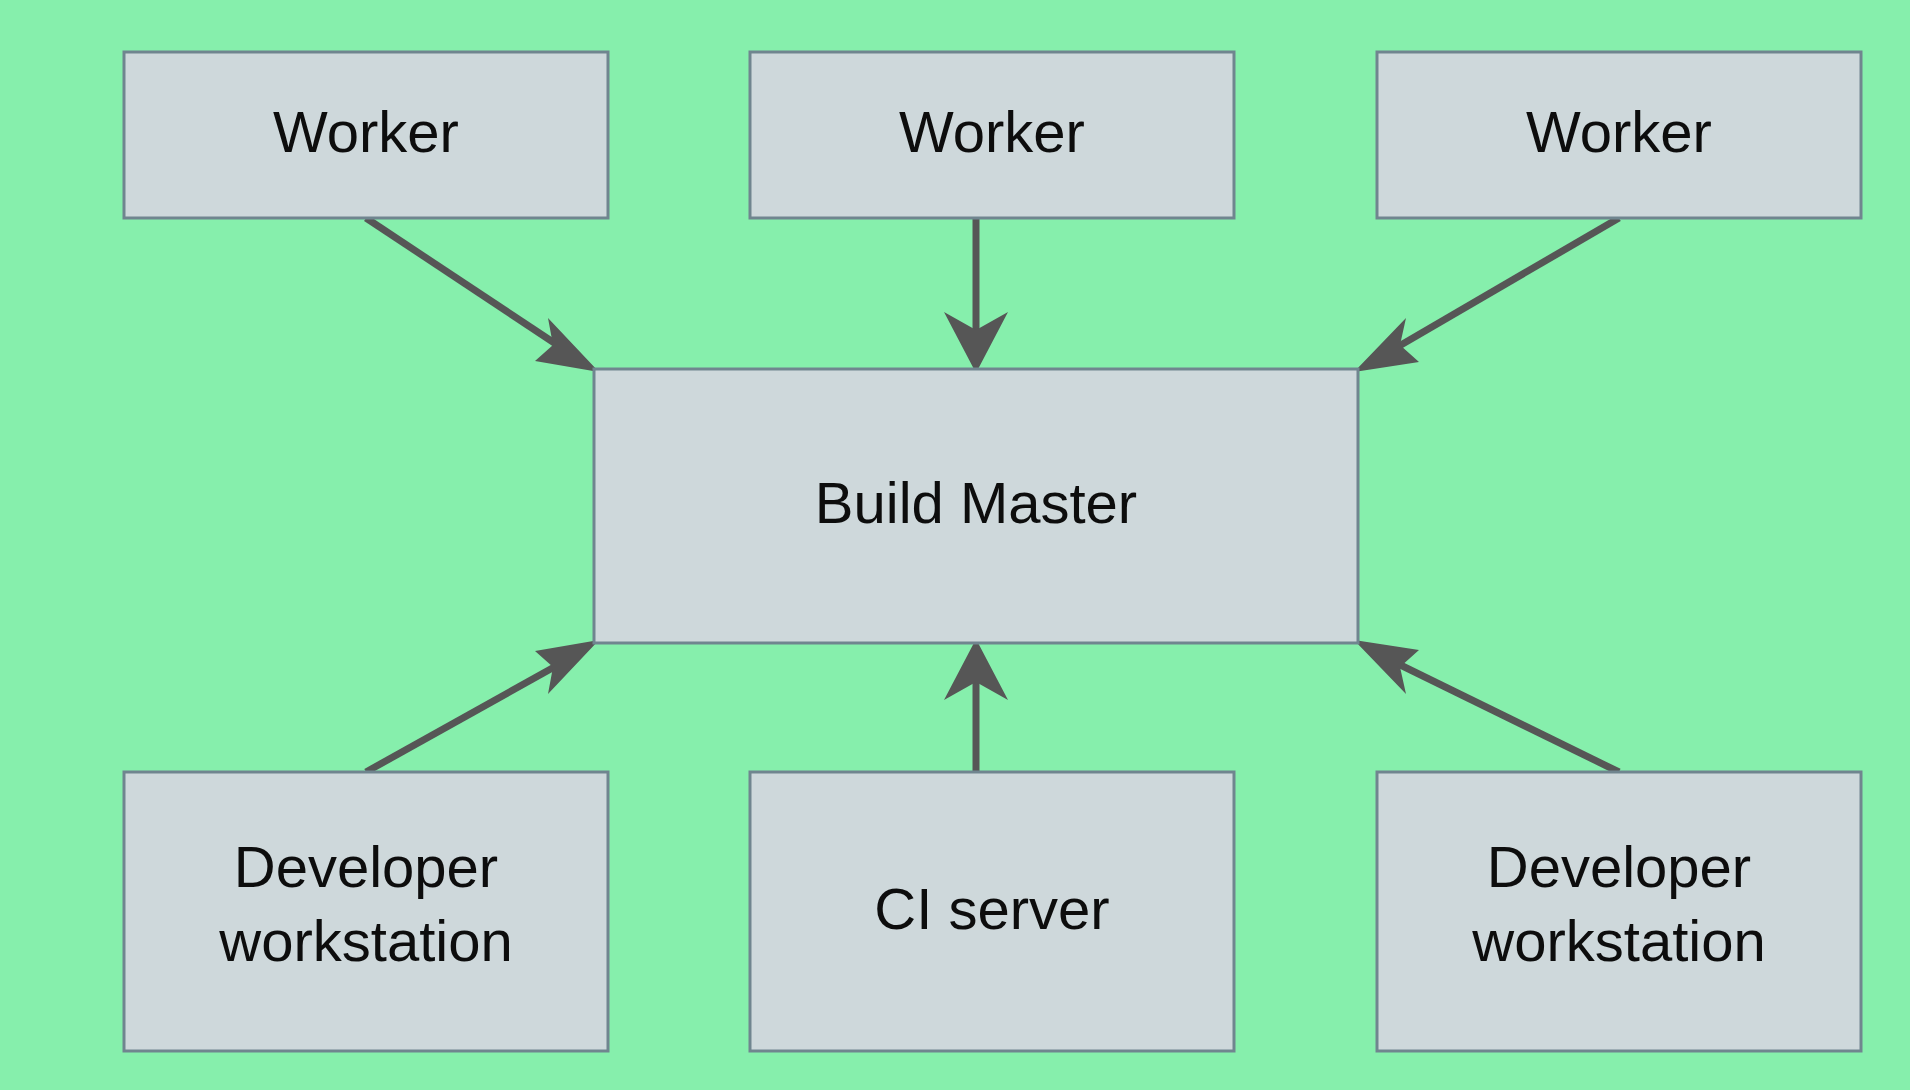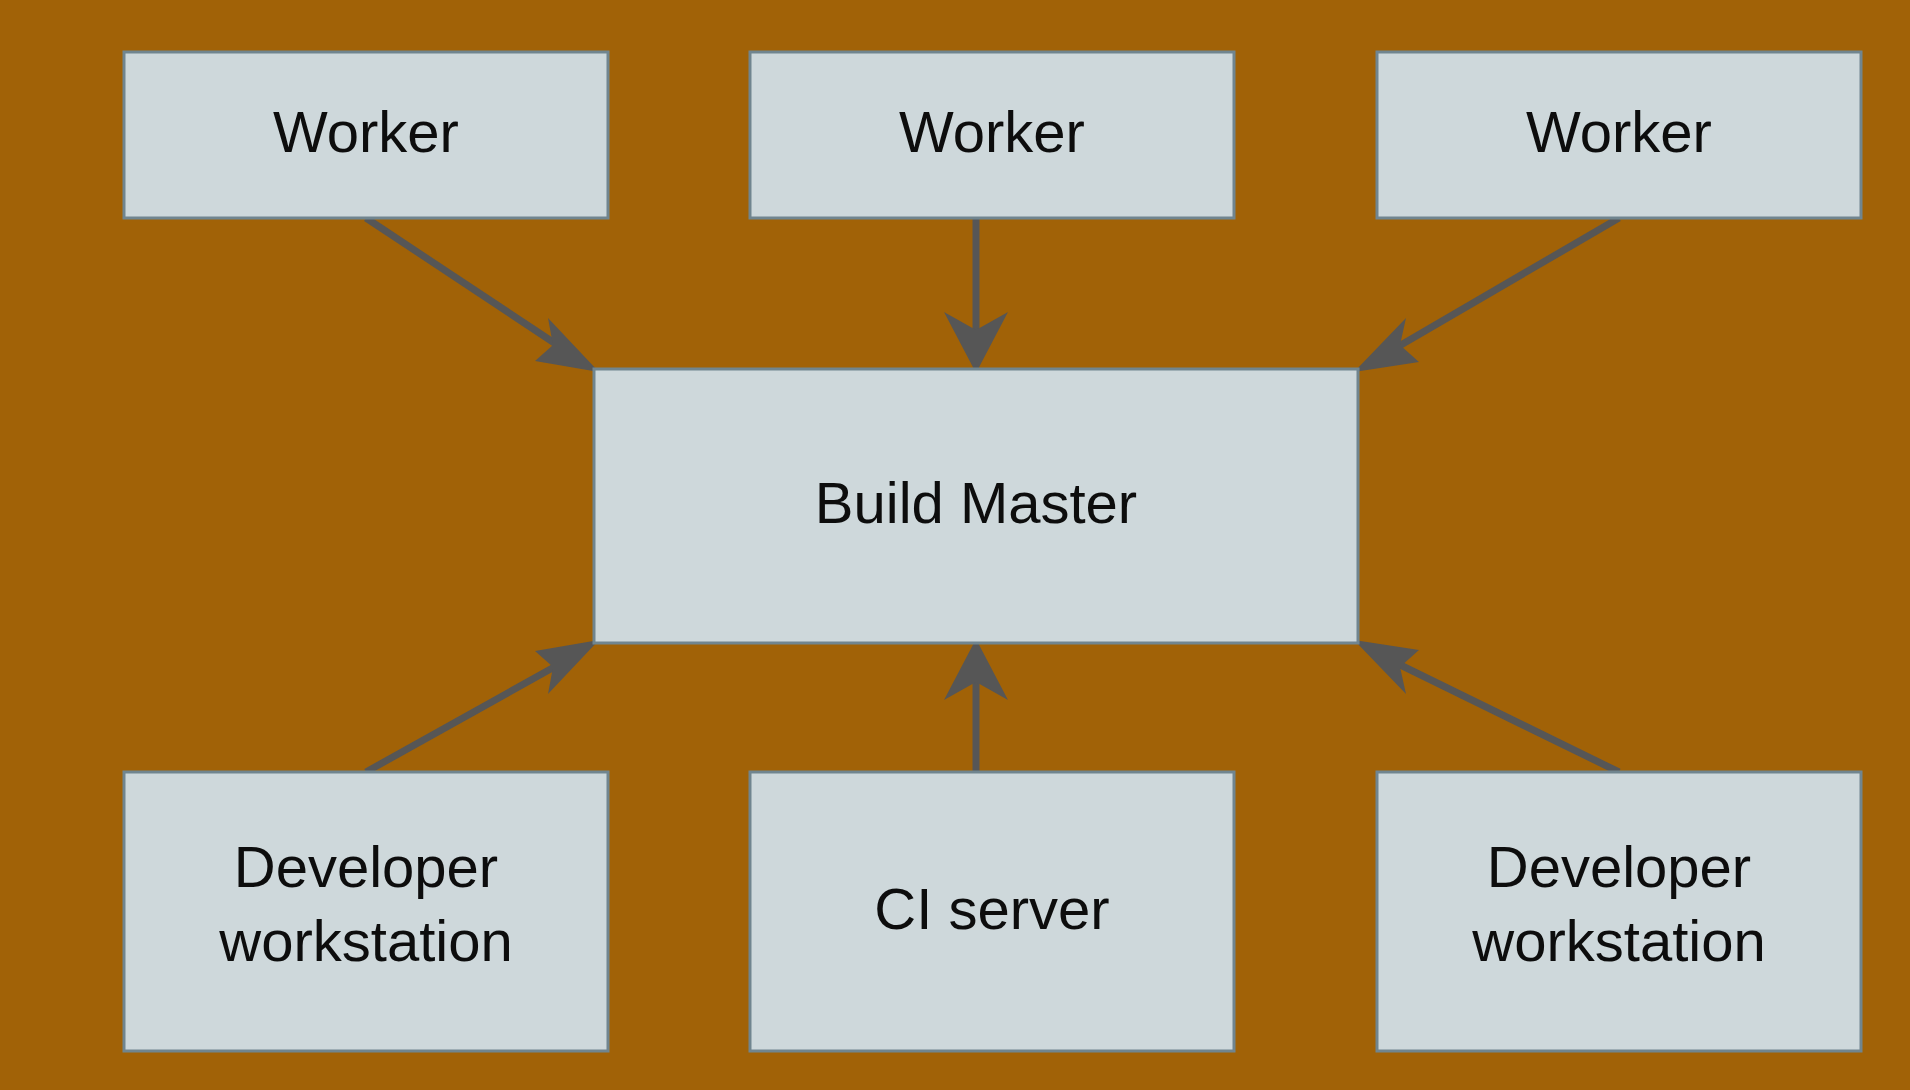--- a/index.html
+++ b/index.html
@@ -11,21 +11,21 @@
   body {
     width: 1910px;
     height: 1090px;
     overflow: hidden;
     font-family: "Liberation Sans", "DejaVu Sans", sans-serif;
   }
   #diagram-root {
     position: relative;
     width: 1910px;
     height: 1090px;
-    background: #a16207;
+    background: #86efac;
     text-decoration: underline;
   }
   svg.diagram-canvas {
     position: absolute;
     top: 0;
     left: 0;
     width: 1910px;
     height: 1090px;
     display: block;
   }

